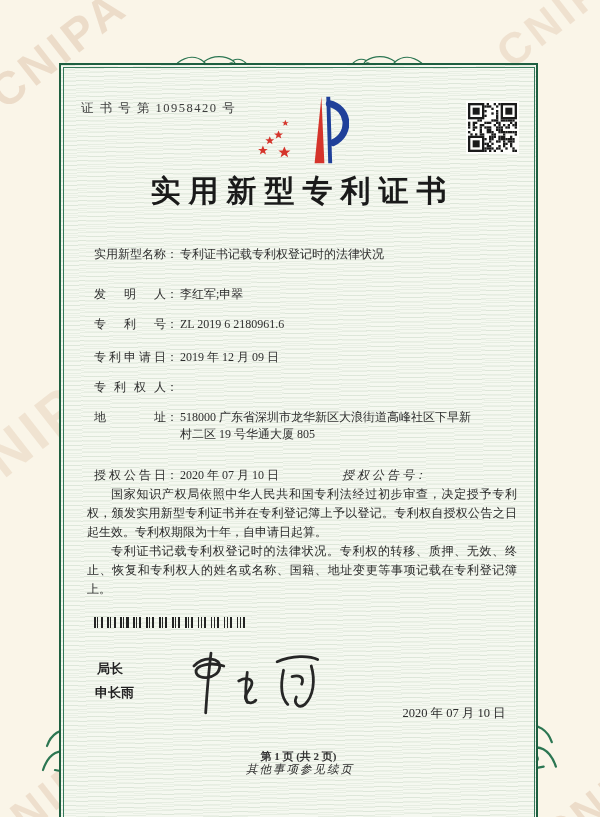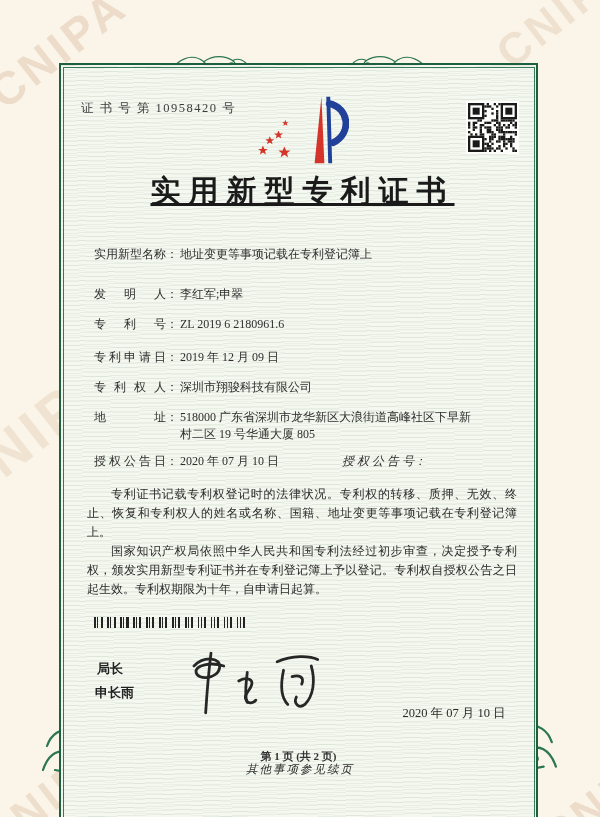--- a/index.html
+++ b/index.html
@@ -33,28 +33,28 @@
   }
   .frame::before{
     content:""; position:absolute; inset:1.5px; border:1px solid #35795a; pointer-events:none;
   }
   
   .cert-no{position:absolute; left:20px; top:35px; font-size:12.5px; letter-spacing:1.5px; color:#3c3c3c;}
   .logo{position:absolute; left:50%; top:26px; transform:translateX(-50%); width:100px; height:78px;}
   .qr{position:absolute; right:17px; top:36px; width:49px; height:49px; background:#fdfdfb; padding:2px; box-sizing:content-box;}
   .title{
     position:absolute; left:0; top:106px; width:100%; text-align:center;
-    font-size:30px; font-weight:bold; letter-spacing:8px; text-indent:8px; color:#1a1a1a;text-decoration:underline;
+    font-size:30px; font-weight:bold; letter-spacing:8px; text-indent:8px; color:#1a1a1a;
   }
   
   .fields{position:absolute; left:33px; top:181px; width:418px; font-size:12px; color:#2e2e2e;}
   .frow{display:flex; line-height:16px; margin-bottom:14px;}
   .frow.mb-lg{margin-bottom:24px;}
   .frow.mb-md{margin-bottom:17px;}
-  .frow.addr{line-height:17px; margin-bottom:10px;justify-content:center;}
+  .frow.addr{line-height:17px; margin-bottom:24px;justify-content:center;}
   .flabel{width:72px; text-align:justify; text-align-last:justify; flex:none;}
   .fcolon{width:14px; flex:none;}
   .fvalue{flex:1;}
   .fvalue.pre{white-space:pre-line;}
   .grant-left{display:flex; width:248px; flex:none;}
   .grant-right{display:flex; flex:1;font-style:italic;}
   
   .paras{position:absolute; left:26px; top:420px; width:430px; font-size:12px; line-height:19px; color:#2a2a2a; text-align:justify;}
   .paras p{margin:0; text-indent:2em;}
   
@@ -292,41 +292,40 @@
           </g>
         </svg>
     </div>
 
     <div class="title">实用新型专利证书</div>
 
     <div class="fields">
       <div class="frow mb-lg">
         <span class="flabel">实用新型名称</span>
           <span class="fcolon">：</span>
-          <span class="fvalue">地址变更等事项记载在专利登记簿上</span>
+          <span class="fvalue">专利证书记载专利权登记时的法律状况</span>
       </div>
       <div class="frow">
         <span class="flabel">发明人</span>
           <span class="fcolon">：</span>
           <span class="fvalue">李红军;申翠</span>
       </div>
       <div class="frow mb-md">
         <span class="flabel">专利号</span>
           <span class="fcolon">：</span>
           <span class="fvalue">ZL 2019 6 2180961.6</span>
       </div>
       <div class="frow">
         <span class="flabel">专利申请日</span>
           <span class="fcolon">：</span>
           <span class="fvalue">2019 年 12 月 09 日</span>
       </div>
       <div class="frow">
         <span class="flabel">专利权人</span>
           <span class="fcolon">：</span>
-          <span class="fvalue">深圳市翔骏科技有限公司</span>
       </div>
       <div class="frow addr">
         <span class="flabel">地址</span>
           <span class="fcolon">：</span>
           <span class="fvalue pre">518000 广东省深圳市龙华新区大浪街道高峰社区下早新
 村二区 19 号华通大厦 805</span>
       </div>
       <div class="frow">
         <span class="grant-left">
           <span class="flabel">授权公告日</span>
@@ -334,22 +333,22 @@
             <span class="fvalue">2020 年 07 月 10 日</span>
         </span>
         <span class="grant-right">
           <span class="flabel">授权公告号</span>
             <span class="fcolon">：</span>
         </span>
       </div>
     </div>
 
     <div class="paras">
+      <p>国家知识产权局依照中华人民共和国专利法经过初步审查，决定授予专利权，颁发实用新型专利证书并在专利登记簿上予以登记。专利权自授权公告之日起生效。专利权期限为十年，自申请日起算。</p>
       <p>专利证书记载专利权登记时的法律状况。专利权的转移、质押、无效、终止、恢复和专利权人的姓名或名称、国籍、地址变更等事项记载在专利登记簿上。</p>
-      <p>国家知识产权局依照中华人民共和国专利法经过初步审查，决定授予专利权，颁发实用新型专利证书并在专利登记簿上予以登记。专利权自授权公告之日起生效。专利权期限为十年，自申请日起算。</p>
     </div>
 
     <div class="barcode"></div>
 
     <div class="sig-title">局长</div>
     <div class="sig-name">申长雨</div>
     <svg class="sig-script" viewBox="0 0 150 70" fill="none" stroke="#161616" stroke-width="2.6" stroke-linecap="round" opacity="0.92">
       <path d="M30,8 C28,24 26,48 25,64"></path>
       <path d="M14,20 C24,10 40,12 38,22 C36,32 18,34 16,26 C15,19 30,16 42,20"></path>
       <path d="M64,26 C63,36 61,48 64,54"></path>

